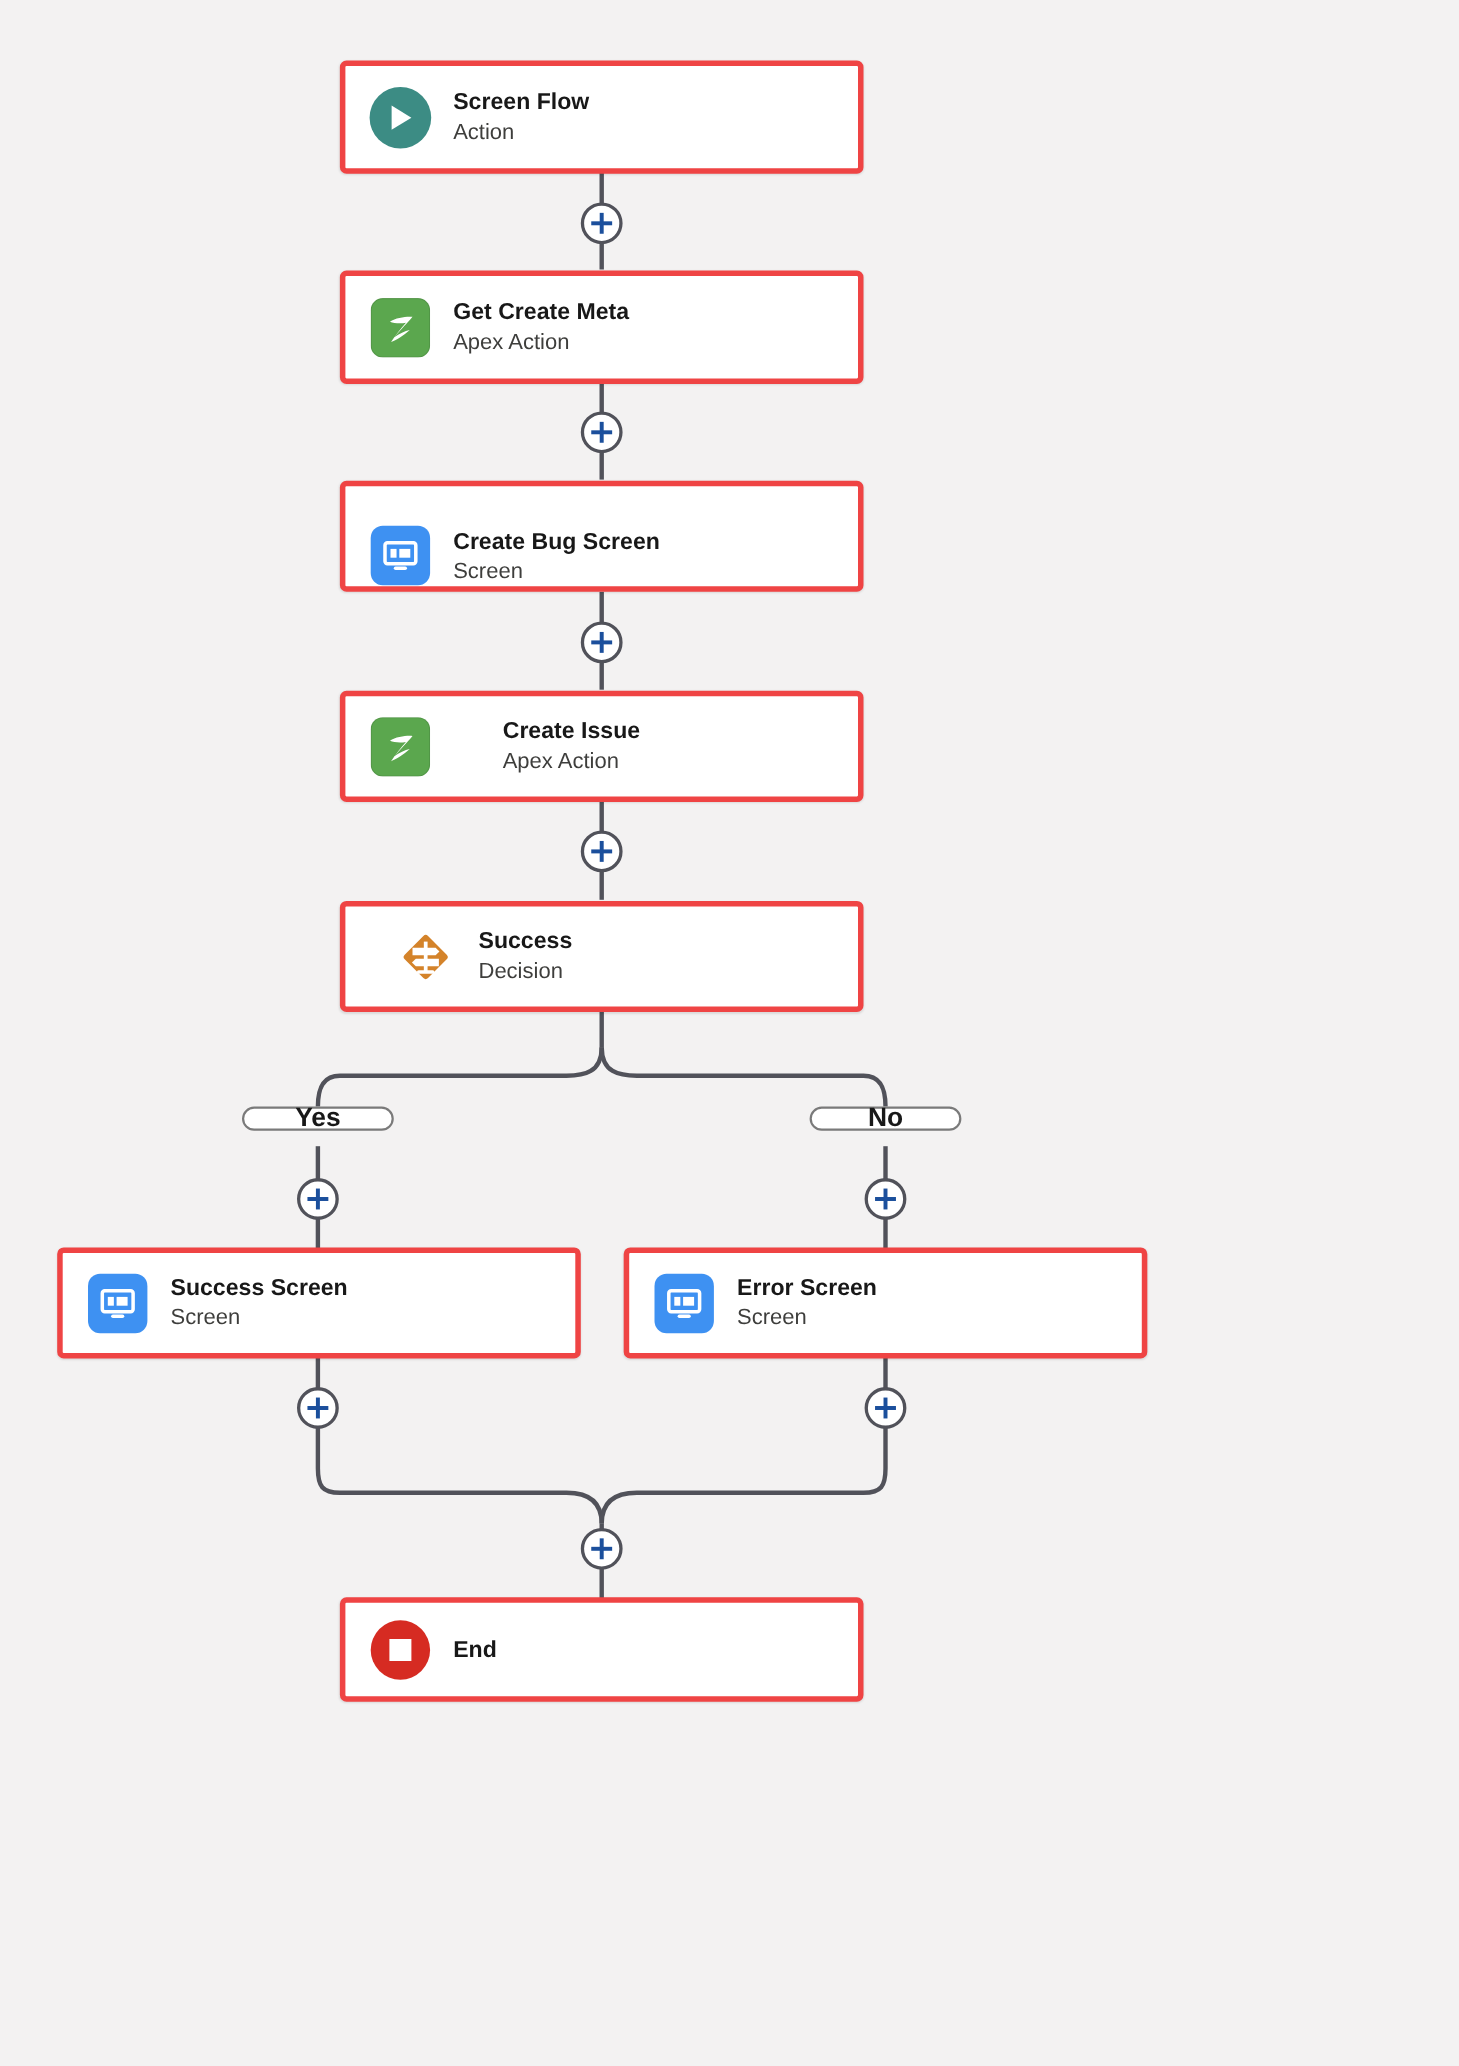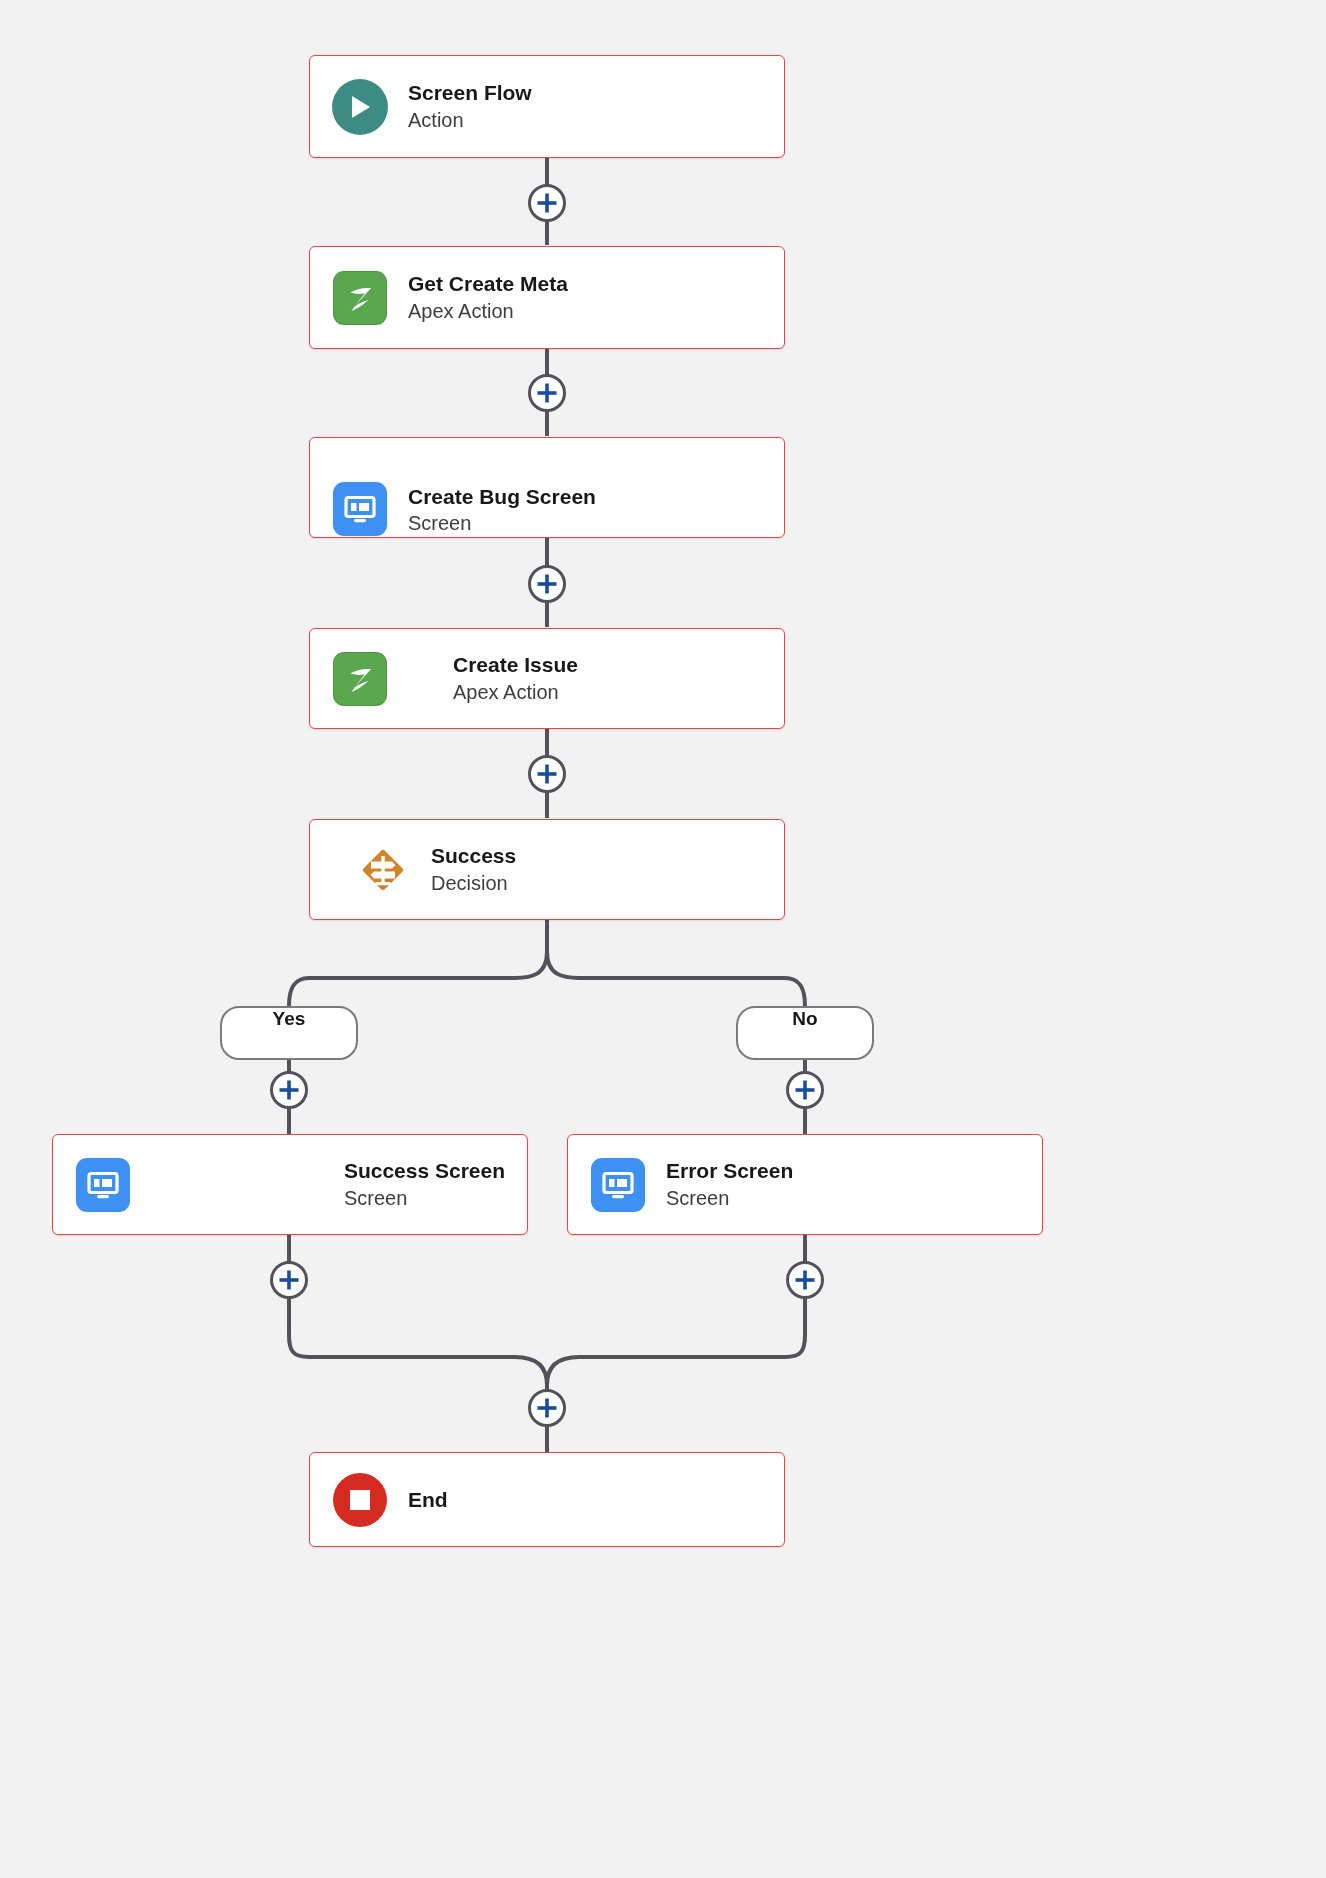--- a/index.html
+++ b/index.html
@@ -29,21 +29,21 @@
   #wires path, #wires line {
     stroke: #51525a;
     stroke-width: 4;
     fill: none;
   }
   
   .node {
     position: absolute;
     box-sizing: border-box;
     background: #ffffff;
-    border: 1px solid #ef4444;
+    border: 5px solid #ef4444;
     border-radius: 6px;
     box-shadow: 0 1px 2px rgba(0,0,0,0.10);
     display: flex;
     align-items: center;
     padding: 0 22px;
   }
   .node-icon {
     flex: 0 0 auto;
     width: 56px;
     height: 56px;
@@ -119,29 +119,29 @@
     display: flex;
     align-items: center;
     justify-content: center;
   }
   .plus svg { display: block; }
 
   
   .pill {
     position: absolute;
     box-sizing: border-box;
-    height: 54px;
+    height: 22px;
     background: #ffffff;
     border: 2px solid #7a7a7a;
     border-radius: 19px;
     display: flex;
-    align-items: flex-start;
+    align-items: center;
     justify-content: center;
     padding: 0 16px;
-    font-size: 19px;
+    font-size: 24px;
     font-weight: bold;
     color: #181818;
     white-space: nowrap;
   }
 </style>
 </head>
 <body>
 
 <div id="canvas">
 
@@ -296,21 +296,21 @@
     </svg>
   </div>
 
   <div class="plus" style="left:786px; top:1071px;">
     <svg width="22" height="22" viewBox="0 0 22 22" aria-hidden="true">
       <rect x="9.2" y="1.5" width="3.6" height="19" fill="#1b4f9c"></rect>
       <rect x="1.5" y="9.2" width="19" height="3.6" fill="#1b4f9c"></rect>
     </svg>
   </div>
 
-  <div class="node" style="left:52px; top:1134px; width:476px; height:101px;justify-content:space-between;">
+  <div class="node" style="left:52px; top:1134px; width:476px; height:101px;">
     <div class="node-icon">
       <div class="ic-screen">
         <svg width="36" height="36" viewBox="0 0 36 36" aria-hidden="true">
           <rect x="4" y="6.5" width="28" height="19" rx="2.2" fill="none" stroke="#ffffff" stroke-width="3.2"></rect>
           <rect x="9" y="12" width="5.5" height="8" fill="#ffffff"></rect>
           <rect x="17" y="12" width="10" height="8" fill="#ffffff"></rect>
           <rect x="12" y="28" width="12" height="3.2" rx="1.6" fill="#ffffff"></rect>
         </svg>
       </div>
     </div>

